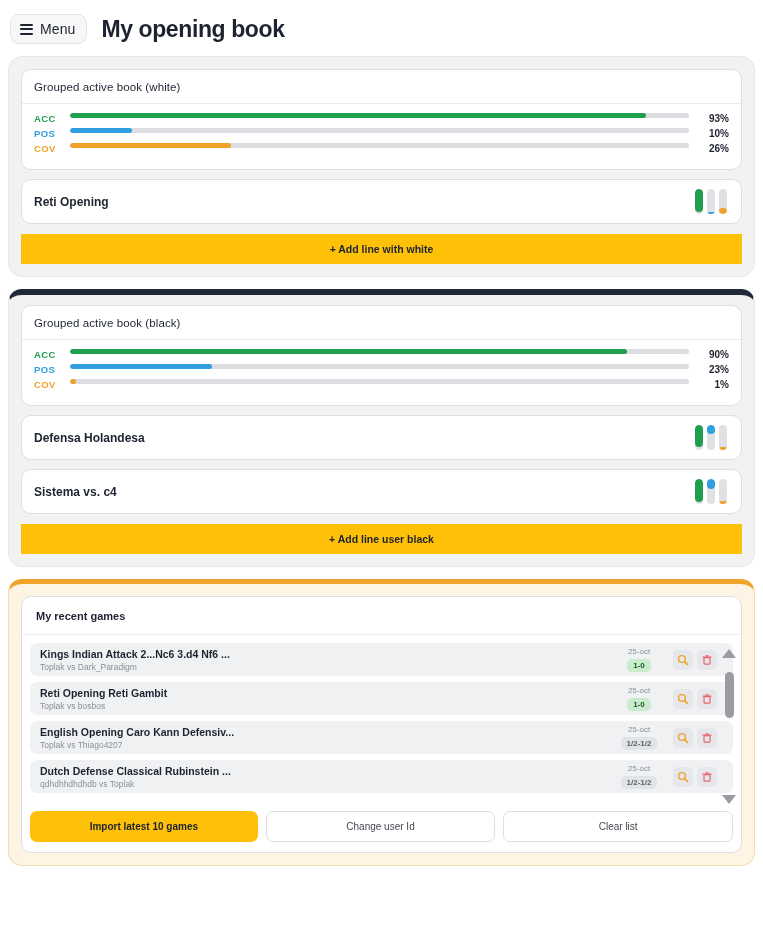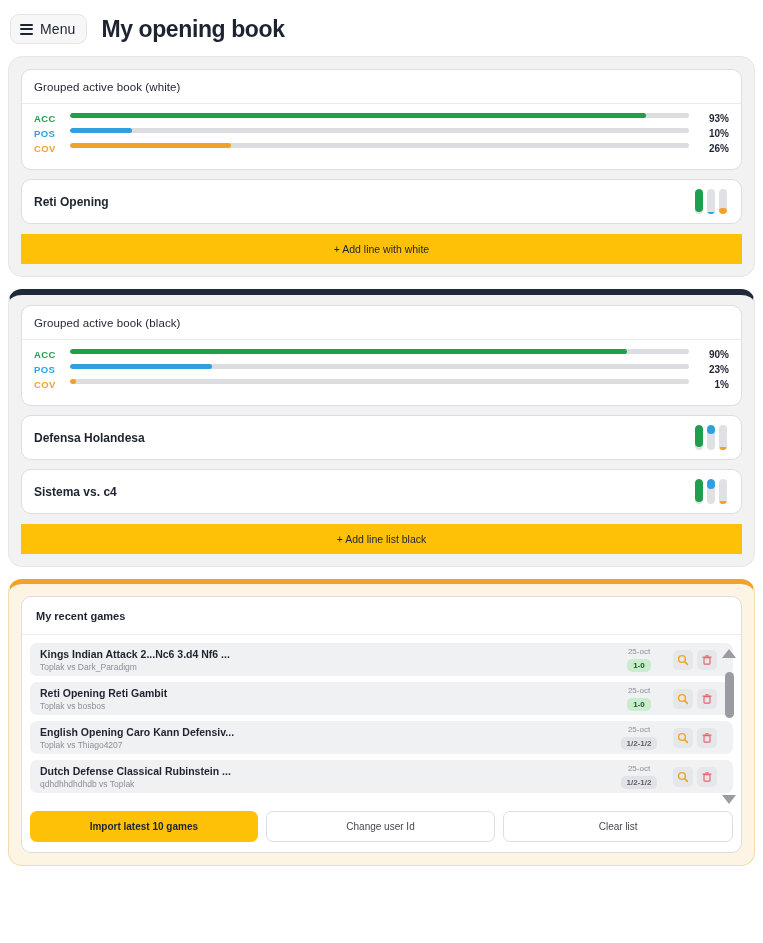--- a/index.html
+++ b/index.html
@@ -162,21 +162,21 @@
   .add-btn {
     display: block;
     width: 100%;
     margin-top: 10px;
     background: #ffc107;
     border: none;
     border-radius: 0;
     padding: 9px 0;
     font-family: inherit;
     font-size: 10.5px;
-    font-weight: normal;
+    font-weight: bold;
     color: #1d2330;
     cursor: pointer;
   }
 
   
   .games-card { position: relative; }
   .games-head {
     padding: 13px 14px 12px 14px;
     font-size: 11px;
     font-weight: bold;
@@ -419,21 +419,21 @@
           </div>
           <div class="gauge">
             <i style="background: rgb(47, 159, 224); height: 40%; top: 0px;"></i>
           </div>
           <div class="gauge">
             <i style="background: rgb(240, 163, 42); height: 12%; bottom: 0px;"></i>
           </div>
         </div>
       </div>
     </div>
-  <button class="add-btn">+ Add line list black</button>
+  <button class="add-btn">+ Add line user black</button>
 </div>
 
 <div class="panel games">
   <div class="card games-card">
     <div class="games-head">My recent games</div>
     <div class="games-list" id="games-list">
         <div class="game-row">
           <div class="game-main">
             <div class="game-title">Kings Indian Attack 2...Nc6 3.d4 Nf6 ...</div>
             <div class="game-sub">Toplak vs Dark_Paradigm</div>

